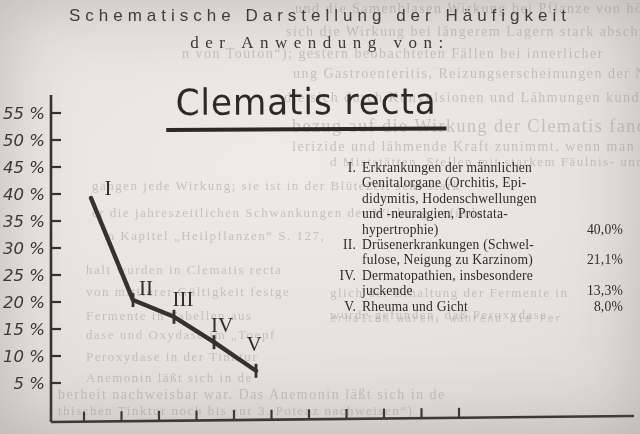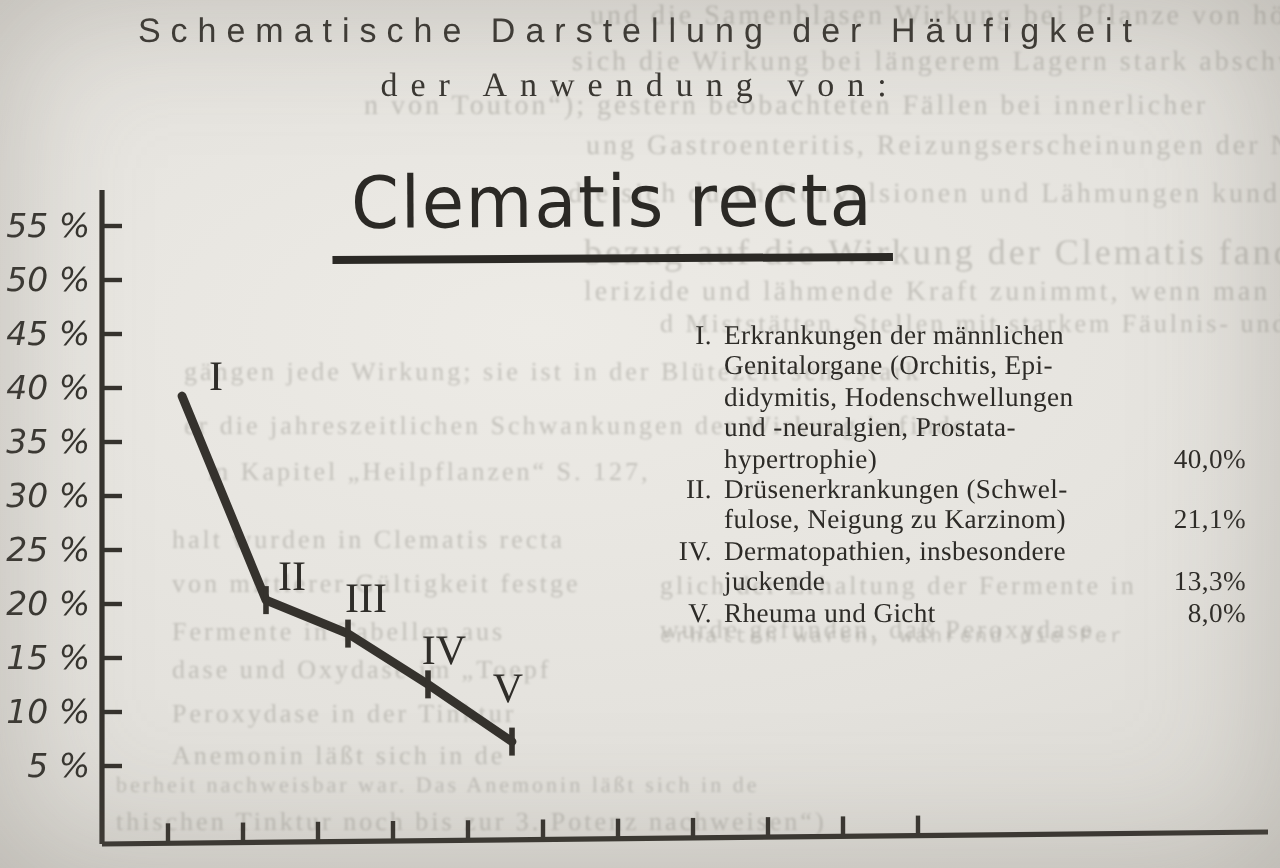--- a/index.html
+++ b/index.html
@@ -74,21 +74,21 @@
       <div class="bleed-line" style="left: 104px; top: 228px; font-size: 13px;">m Kapitel „Heilpflanzen“ S. 127,</div>
       <div class="bleed-line" style="left: 86px; top: 262px; font-size: 13px;">halt wurden in Clematis recta</div>
       <div class="bleed-line" style="left: 86px; top: 284px; font-size: 13px;">von mittlerer Gültigkeit festge</div>
       <div class="bleed-line" style="left: 330px; top: 285px; font-size: 13px;">glich der Erhaltung der Fermente in</div>
       <div class="bleed-line" style="left: 86px; top: 308px; font-size: 13px;">Fermente in Tabellen aus</div>
       <div class="bleed-line" style="left: 330px; top: 307px; font-size: 13px;">wurde gefunden, daß Peroxydase</div>
       <div class="bleed-line" style="left: 86px; top: 327px; font-size: 13px;">dase und Oxydase im „Toepf</div>
       <div class="bleed-line" style="left: 330px; top: 314px; font-size: 10px; font-family: Liberation Mono, monospace;">erhalten waren, während die Per</div>
       <div class="bleed-line" style="left: 86px; top: 349px; font-size: 13px;">Peroxydase in der Tinktur</div>
       <div class="bleed-line" style="left: 86px; top: 370px; font-size: 13px;">Anemonin läßt sich in de</div>
-      <div class="bleed-line" style="left: 58px; top: 387px; font-size: 11px;">berheit nachweisbar war. Das Anemonin läßt sich in de</div>
+      <div class="bleed-line" style="left: 58px; top: 387px; font-size: 14px;">berheit nachweisbar war. Das Anemonin läßt sich in de</div>
       <div class="bleed-line" style="left: 58px; top: 403px; font-size: 13px;">thischen Tinktur noch bis zur 3. Potenz nachweisen“)</div>
     </div>
 
   <div class="title-block">
     <div class="title-line1">Schematische Darstellung der Häufigkeit</div>
     <div class="title-line2">der Anwendung von:</div>
   </div>
 
   <div class="heading">Clematis recta</div>
 

